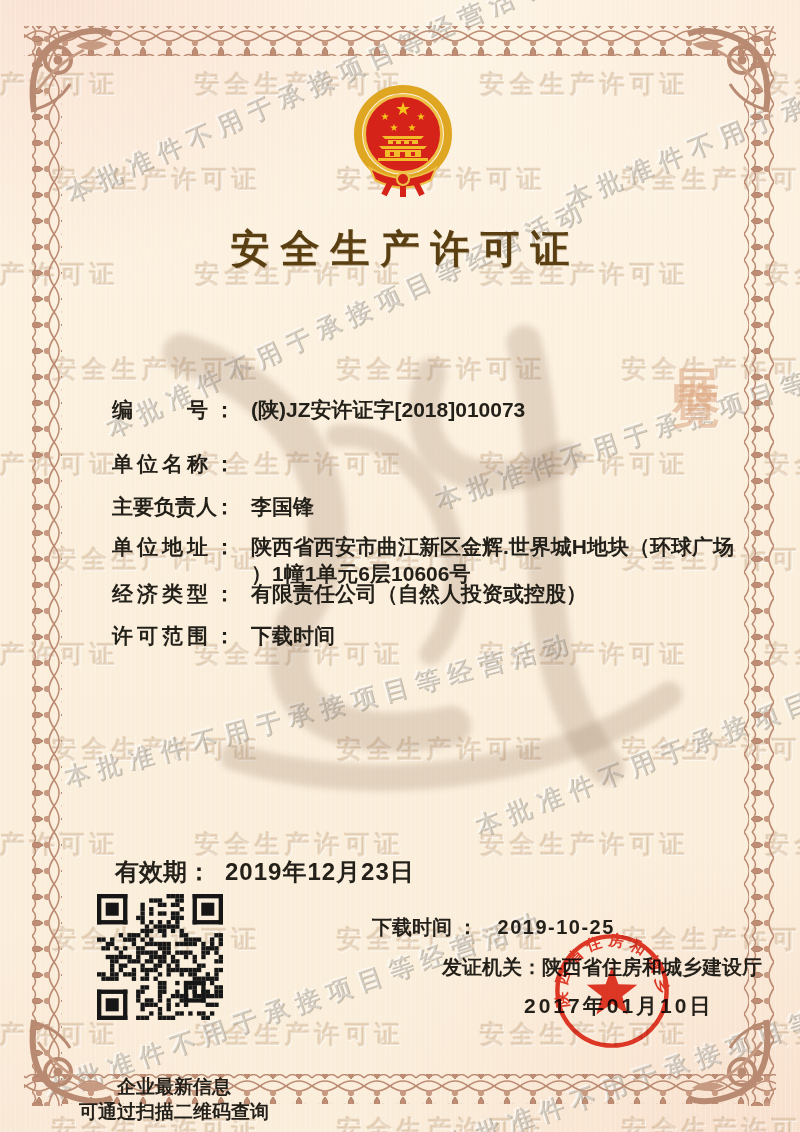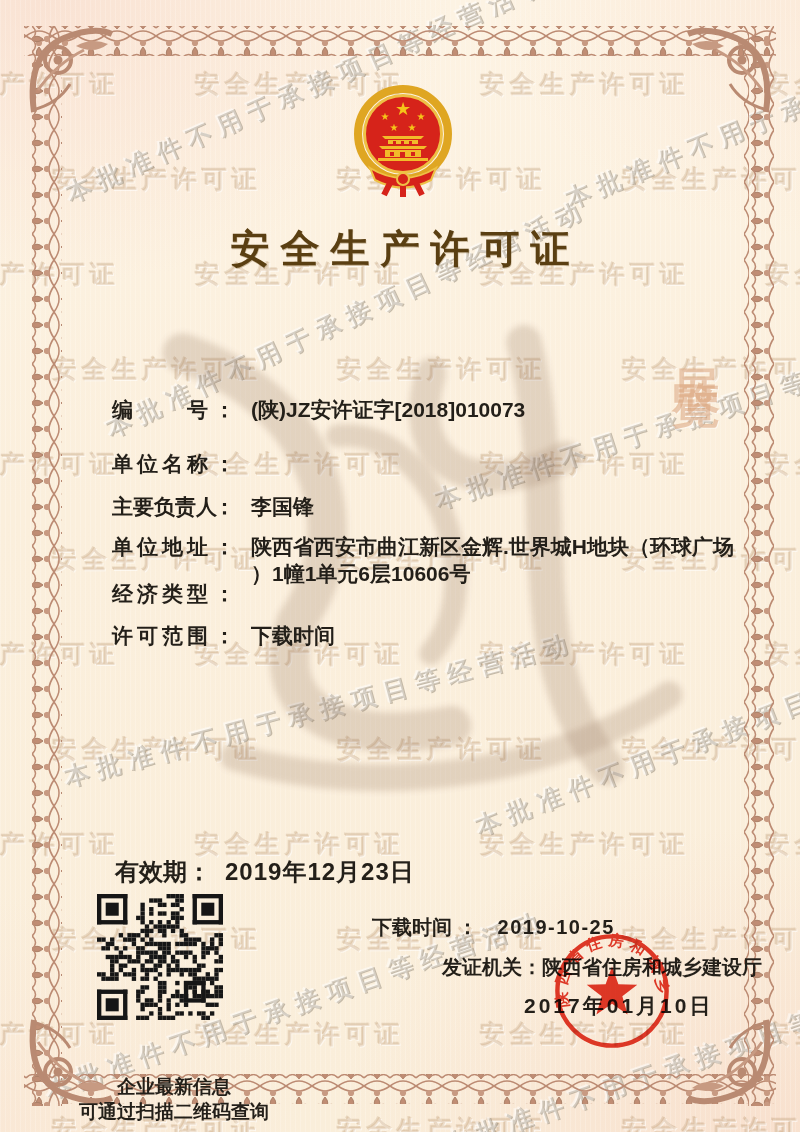--- a/index.html
+++ b/index.html
@@ -257,20 +257,21 @@
 ）1幢1单元6层10606号</span>
       </div>
       <div class="field-row" style="top: 580px;">
         <span class="flabel">
           <span>经</span>
           <span>济</span>
           <span>类</span>
           <span>型</span>
         </span>
         <span class="fcolon">：</span>
+        <span class="fvalue">有限责任公司（自然人投资或控股）</span>
       </div>
       <div class="field-row" style="top: 622px;">
         <span class="flabel">
           <span>许</span>
           <span>可</span>
           <span>范</span>
           <span>围</span>
         </span>
         <span class="fcolon">：</span>
         <span class="fvalue">下载时间</span>

